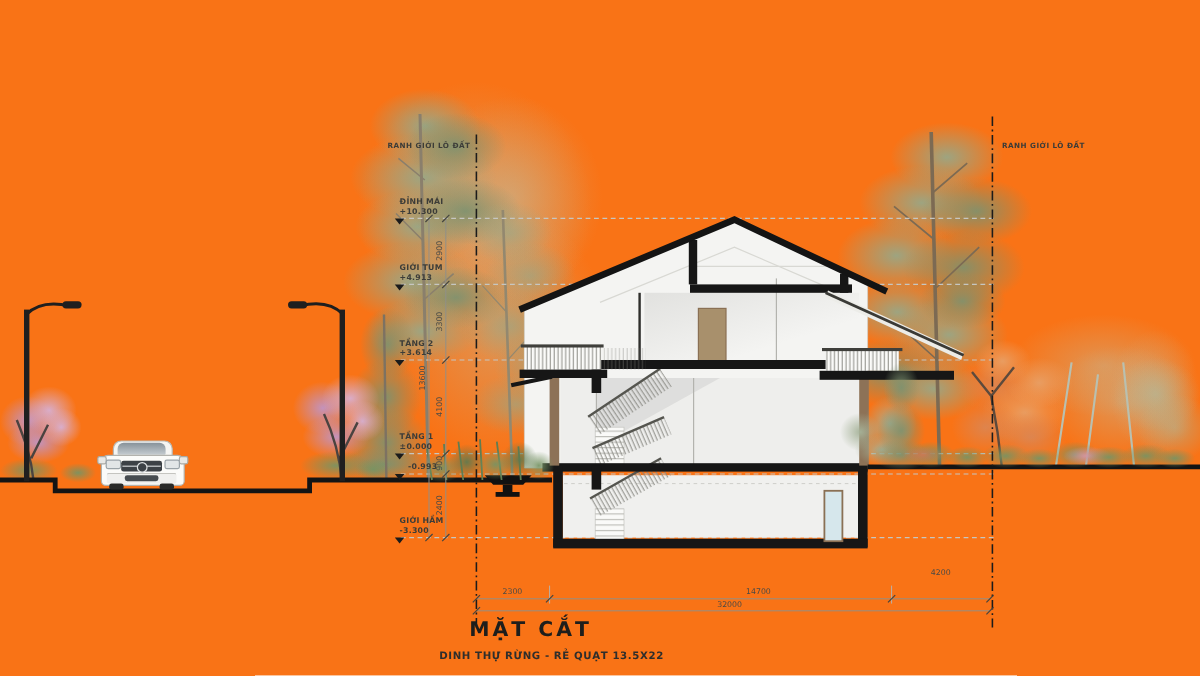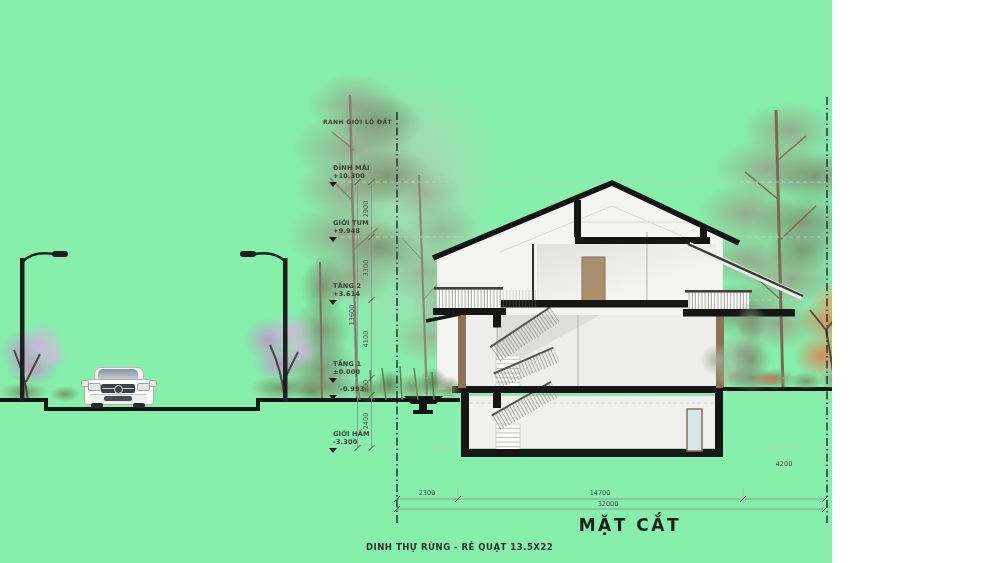--- a/index.html
+++ b/index.html
@@ -1,16 +1,16 @@
 <!DOCTYPE html>
 <html><head>
 <meta charset="utf-8">
 <style>
   html,body{margin:0;padding:0;background:#fff}
-  #canvas{position:relative;width:832px;height:563px;background:#86efac;overflow:hidden;
+  #canvas{position:relative;width:1000px;height:563px;background:#f97316;overflow:hidden;
           font-family:"DejaVu Sans",sans-serif}
   #canvas svg{position:absolute;left:0;top:0}
   .z1{z-index:1}.z2{z-index:2}.z3{z-index:3}.z4{z-index:4}.z5{z-index:5}.z6{z-index:6}.z7{z-index:7}
   .b{position:absolute;border-radius:50%}
   .g1{background:radial-gradient(closest-side,rgba(150,168,137,.92),rgba(150,168,137,0))}
   .g2{background:radial-gradient(closest-side,rgba(124,146,112,.9),rgba(124,146,112,0))}
   .g3{background:radial-gradient(closest-side,rgba(170,186,158,.55),rgba(170,186,158,0))}
   .g4{background:radial-gradient(closest-side,rgba(187,199,176,.4),rgba(187,199,176,0))}
   .sh{background:radial-gradient(closest-side,rgba(118,148,100,.92),rgba(118,148,100,0))}
   .sh2{background:radial-gradient(closest-side,rgba(93,122,80,.92),rgba(93,122,80,0))}
@@ -22,21 +22,21 @@
   .fp{background:radial-gradient(closest-side,rgba(216,151,171,.92),rgba(216,151,171,0))}
   .fw{background:radial-gradient(closest-side,rgba(205,120,85,.9),rgba(205,120,85,0))}
   .lvl{position:absolute;font-size:6.5px;line-height:1.2;font-weight:600;color:#3c3c38;
        letter-spacing:.2px;white-space:nowrap;z-index:8}
   .dimh{position:absolute;font-size:6.5px;font-weight:500;color:#4a4a46;white-space:nowrap;
         transform:translateX(-50%);z-index:8}
   .dimv{position:absolute;font-size:6.5px;font-weight:500;color:#4a4a46;white-space:nowrap;
         transform:translate(-50%,-50%) rotate(-90deg);z-index:8}
   .bnd{position:absolute;font-size:6px;font-weight:600;color:#3c3c38;letter-spacing:.4px;
        white-space:nowrap;z-index:8}
-  .ttl{position:absolute;left:391px;top:515px;width:290px;text-align:right;font-size:17px;
+  .ttl{position:absolute;left:391px;top:515px;width:290px;text-align:left;font-size:17px;
        font-weight:700;letter-spacing:2.5px;color:#1e1e1c;z-index:8}
   .sub{position:absolute;left:366px;top:542px;width:340px;text-align:left;font-size:8.5px;
        font-weight:700;letter-spacing:.5px;color:#2e2e2c;z-index:8}
   
   #car{position:absolute;left:84px;top:367px;width:68px;height:41px;z-index:6}
   #car .roof{position:absolute;left:10px;top:0;width:48px;height:14px;background:#f5f5f3;
        border:1px solid #b9b9b4;border-radius:7px 7px 2px 2px}
   #car .ws{position:absolute;left:14px;top:2px;width:40px;height:10px;
        background:linear-gradient(#87929a,#c4cbd0);border-radius:5px 5px 1px 1px}
   #car .body{position:absolute;left:0;top:12px;width:68px;height:24px;background:#fbfbf9;
@@ -358,21 +358,21 @@
 
   <div class="bnd" style="left:300px;top:118px;width:92px;text-align:right">RANH GIỚI LÔ ĐẤT</div>
   <div class="bnd" style="left:835px;top:118px">RANH GIỚI LÔ ĐẤT</div>
 
   <div class="lvl" style="left:333px;top:165px">
     <span>ĐỈNH MÁI</span><br>
     <span>+10.300</span>
   </div>
   <div class="lvl" style="left:333px;top:220px">
     <span>GIỚI TUM</span><br>
-    <span>+9.948</span>
+    <span>+4.913</span>
   </div>
   <div class="lvl" style="left:333px;top:283px">
     <span>TẦNG 2</span><br>
     <span>+3.614</span>
   </div>
   <div class="lvl" style="left:333px;top:361px">
     <span>TẦNG 1</span><br>
     <span>±0.000</span>
   </div>
   <div class="lvl" style="left:340px;top:386px">
@@ -384,20 +384,20 @@
   </div>
 
   <div class="dimv" style="left:366px;top:209px">2900</div>
   <div class="dimv" style="left:366px;top:268px">3300</div>
   <div class="dimv" style="left:366px;top:339px">4100</div>
   <div class="dimv" style="left:366px;top:386px">900</div>
   <div class="dimv" style="left:366px;top:421px">2400</div>
   <div class="dimv" style="left:352px;top:315px">13600</div>
 
   <div class="dimh" style="left:427px;top:489px">2300</div>
-  <div class="dimh" style="left:600px;top:489px">14700</div>
-  <div class="dimh" style="left:784px;top:460px">4200</div>
+  <div class="dimh" style="left:632px;top:489px">14700</div>
+  <div class="dimh" style="left:784px;top:473px">4200</div>
   <div class="dimh" style="left:608px;top:500px">32000</div>
 
   <div class="ttl">MẶT CẮT</div>
   <div class="sub">DINH THỰ RỪNG - RẺ QUẠT 13.5X22</div>
 
 </div>
 
 </body></html>

